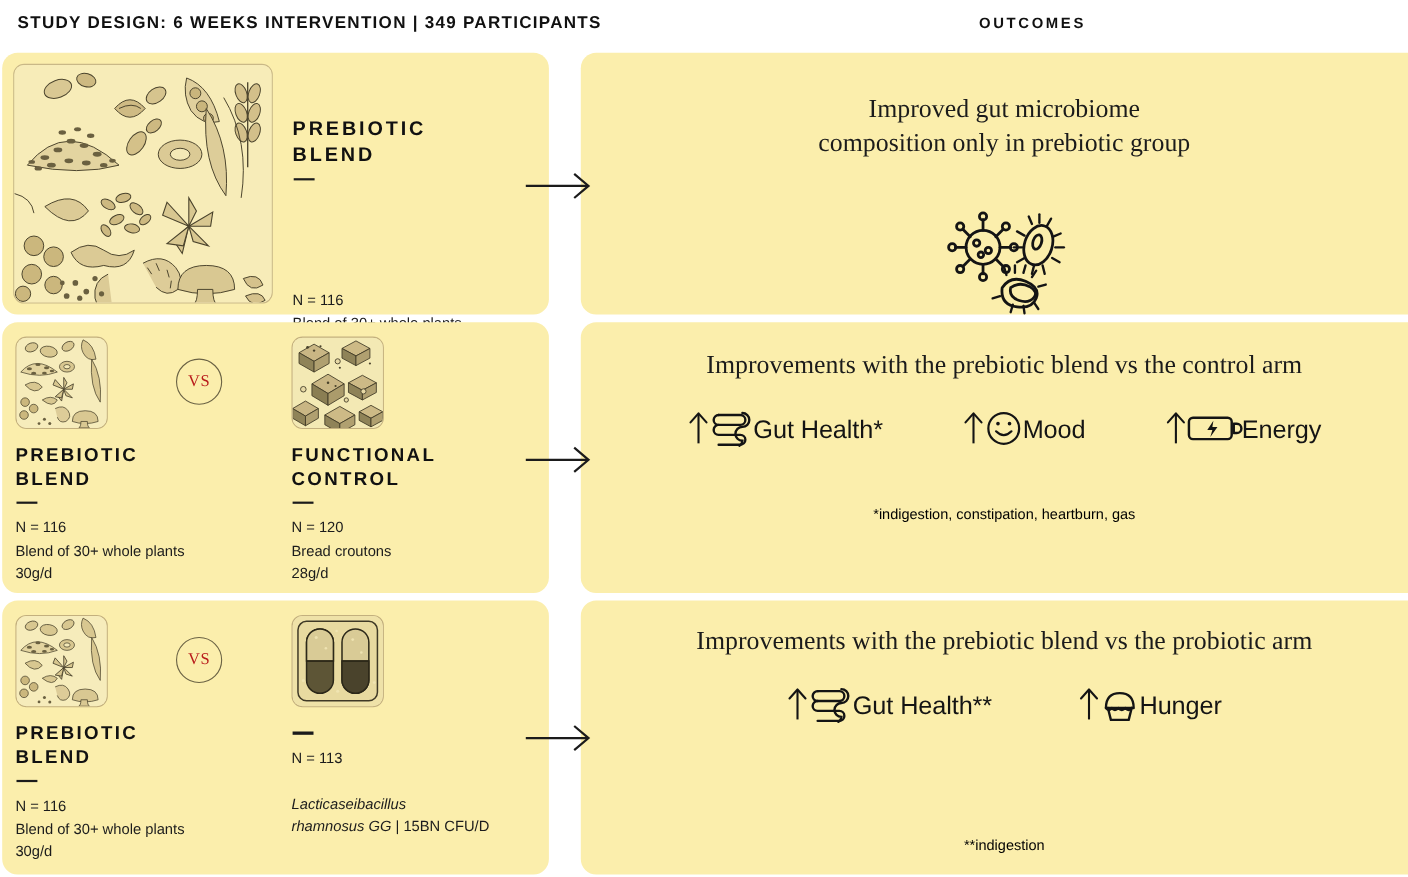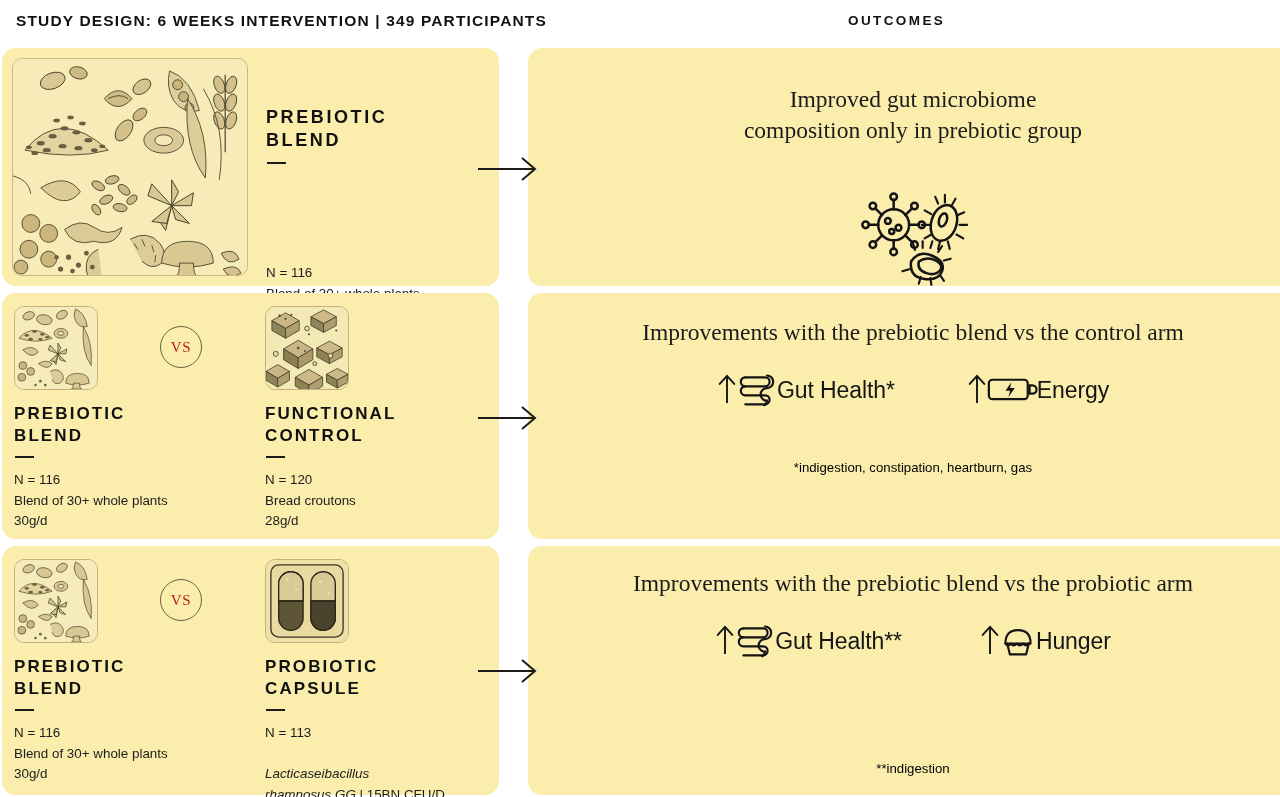--- a/index.html
+++ b/index.html
@@ -13,21 +13,21 @@
   .page { position: relative; width: 1280px; height: 797px; }
 
   
   .hdr { position: absolute; top: 12px; left: 0; width: 1280px; height: 26px; }
   .hdr-left {
     position: absolute; left: 16px; top: 0;
     font-size: 15.5px; font-weight: 700; letter-spacing: 1.15px;
     color: #111; white-space: nowrap;
   }
   .hdr-right {
-    position: absolute; left: 848px; top: 1px;
+    position: absolute; left: 890px; top: 1px;
     font-size: 13.5px; font-weight: 600; letter-spacing: 2.4px;
     color: #111; white-space: nowrap;
   }
 
   
   .card {
     position: absolute;
     background: #fbeeac;
     border-radius: 14px;
   }
@@ -480,20 +480,39 @@
             <g fill="none" stroke="#141414" stroke-width="2.4" stroke-linecap="round">
               <path d="M9 7 h22 a5 5 0 0 1 0 10 h-22 a5 5 0 0 0 0 10 h22 a5 5 0 0 1 0 10 h-22"></path>
               <path d="M9 7 a5 5 0 0 0 0 10"></path>
               <path d="M33 5 a7 7 0 0 1 0 14 a7 7 0 0 0 0 14 a6 6 0 0 1-3 5"></path>
             </g>
           </svg>
         </div>
         <div class="ml">Gut Health*</div>
       </div>
 
+      <div class="metric">
+        <div class="up">
+          <svg class="ico" viewBox="0 0 22 34" width="20" height="31">
+            <line x1="11" y1="33" x2="11" y2="4" stroke="#141414" stroke-width="2.1"></line>
+            <polyline points="3,12 11,3 19,12" fill="none" stroke="#141414" stroke-width="2.1" stroke-linecap="round" stroke-linejoin="round"></polyline>
+          </svg>
+        </div>
+        <div class="mi">
+          <svg class="ico" viewBox="0 0 40 40" width="35" height="35">
+            <g fill="none" stroke="#141414" stroke-width="2.3" stroke-linecap="round">
+              <circle cx="20" cy="20" r="16"></circle>
+              <path d="M12 23 q8 8 16 0"></path>
+            </g>
+            <circle cx="14" cy="15" r="1.9" fill="#141414"></circle>
+            <circle cx="26" cy="15" r="1.9" fill="#141414"></circle>
+          </svg>
+        </div>
+        <div class="ml">Mood</div>
+      </div>
 
       <div class="metric">
         <div class="up">
           <svg class="ico" viewBox="0 0 22 34" width="20" height="31">
             <line x1="11" y1="33" x2="11" y2="4" stroke="#141414" stroke-width="2.1"></line>
             <polyline points="3,12 11,3 19,12" fill="none" stroke="#141414" stroke-width="2.1" stroke-linecap="round" stroke-linejoin="round"></polyline>
           </svg>
         </div>
         <div class="mi">
           <svg class="ico" viewBox="0 0 54 30" width="50" height="28">
@@ -599,22 +618,20 @@
             <circle cx="10" cy="60" r="1.4"></circle>
               <circle cx="76" cy="62" r="1.3"></circle>
             <circle cx="42" cy="70" r="1.4"></circle>
               <circle cx="41" cy="14" r="1.2"></circle>
           </g>
         </svg>
       </div>
     </div>
 
     <div style="position:absolute; left:263px; top:110px;">
-      <div class="prod-title">PROBIOTIC
-CAPSULE</div>
       <div class="rule"></div>
       <div style="height:12px"></div>
       <div class="prod-meta">N = 113</div>
       <div class="prod-meta">
         <span class="it">Lacticaseibacillus
 rhamnosus GG</span><span> | 15BN CFU/D</span>
       </div>
     </div>
   </div>
 

